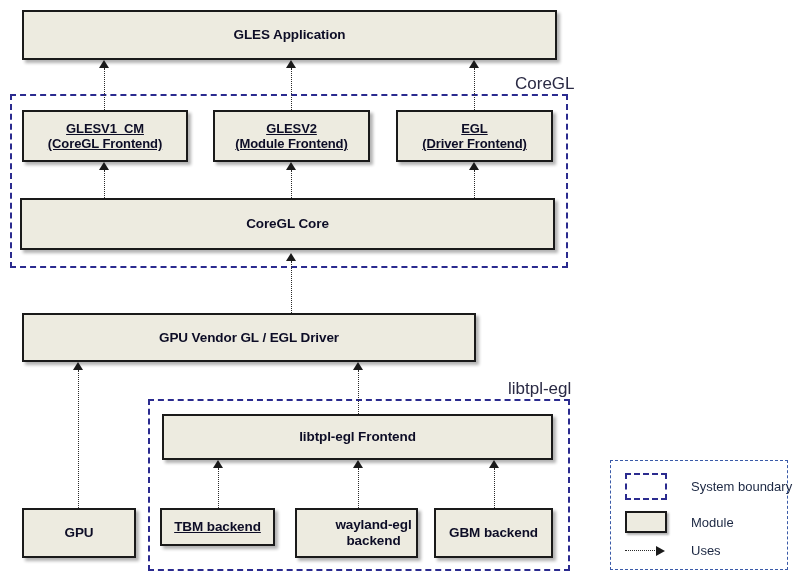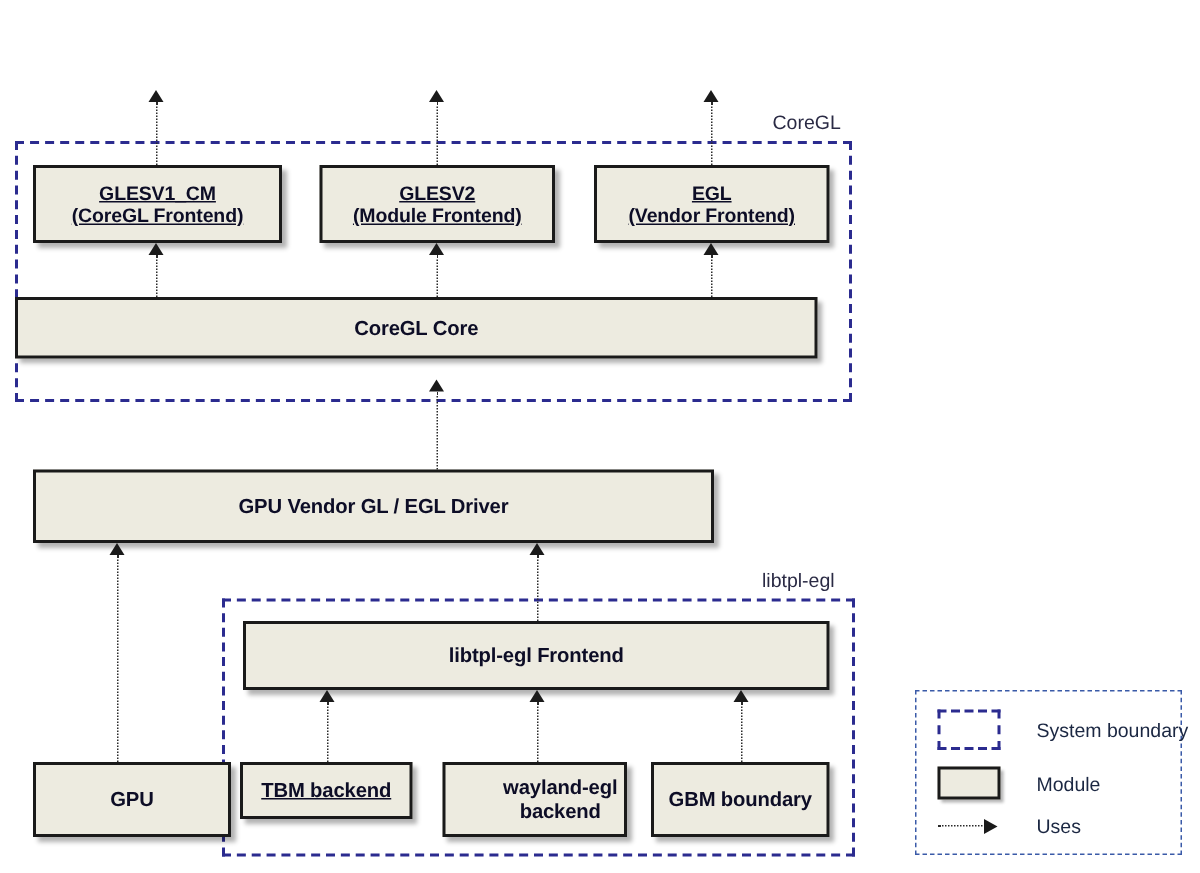--- a/index.html
+++ b/index.html
@@ -38,21 +38,21 @@
 
   
   .boundary {
     position: absolute;
     box-sizing: border-box;
     border: 2.5px dashed #2b2b8f;
     background: transparent;
   }
   .boundary-label {
     position: absolute;
-    font-size: 13px;
+    font-size: 17px;
     color: #2a2a44;
     font-family: "Liberation Sans", sans-serif;
     white-space: nowrap;
     text-align: right;
   }
 
   
   .arrow {
     position: absolute;
     width: 0;
@@ -131,44 +131,45 @@
 <body>
 
 <div id="canvas">
 
   <div class="boundary" style="left:10px; top:94px; width:558px; height:174px;"></div>
   <div class="boundary-label" style="left:515px; top:74px;">CoreGL</div>
 
   <div class="boundary" style="left:148px; top:399px; width:422px; height:172px;"></div>
   <div class="boundary-label" style="left:508px; top:379px;">libtpl-egl</div>
 
+  <div class="module" style="left:22px; top:10px; width:535px; height:50px;">GLES Application</div>
 
   <div class="module small" style="left:22px; top:110px; width:166px; height:52px;">GLESV1_CM
 (CoreGL Frontend)</div>
 
   <div class="module small" style="left:213px; top:110px; width:157px; height:52px;">GLESV2
 (Module Frontend)</div>
 
   <div class="module small" style="left:396px; top:110px; width:157px; height:52px;">EGL
-(Vendor Frontend)</div>
-
-  <div class="module" style="left:10px; top:198px; width:535px; height:41px;">CoreGL Core</div>
+(Driver Frontend)</div>
+
+  <div class="module" style="left:20px; top:198px; width:535px; height:52px;">CoreGL Core</div>
 
   <div class="module" style="left:22px; top:313px; width:454px; height:49px;">GPU Vendor GL / EGL Driver</div>
 
   <div class="module" style="left:162px; top:414px; width:391px; height:46px;">libtpl-egl Frontend</div>
 
-  <div class="module" style="left:22px; top:508px; width:132px; height:50px;">GPU</div>
+  <div class="module" style="left:22px; top:508px; width:114px; height:50px;">GPU</div>
 
   <div class="module" style="left:160px; top:508px; width:115px; height:38px;text-decoration:underline;">TBM backend</div>
 
   <div class="module" style="left:295px; top:508px; width:123px; height:50px;padding-left:34px;">wayland-egl
 backend</div>
 
-  <div class="module" style="left:434px; top:508px; width:119px; height:50px;">GBM boundary</div>
+  <div class="module" style="left:434px; top:508px; width:119px; height:50px;">GBM backend</div>
 
   <div class="arrow" style="left:104px; top:68px; height:42px;"></div>
   <div class="arrow-head" style="left:99px; top:60px;"></div>
 
   <div class="arrow" style="left:291px; top:68px; height:42px;"></div>
   <div class="arrow-head" style="left:286px; top:60px;"></div>
 
   <div class="arrow" style="left:474px; top:68px; height:42px;"></div>
   <div class="arrow-head" style="left:469px; top:60px;"></div>
 

